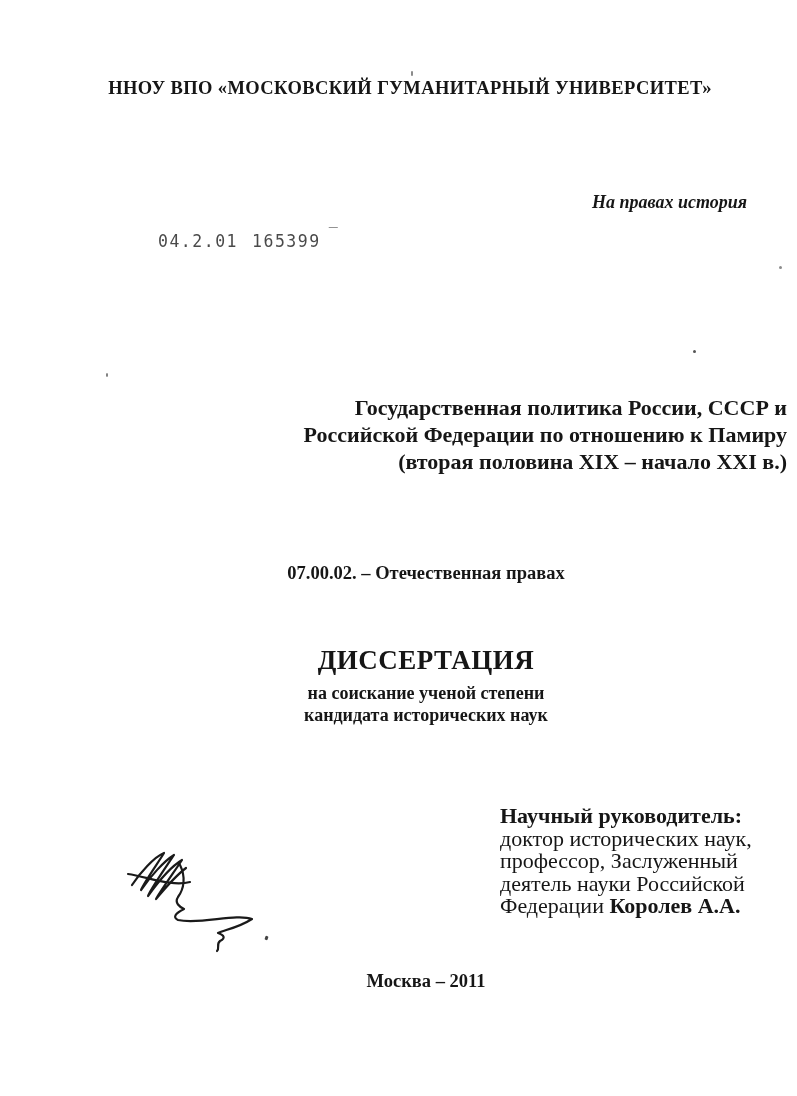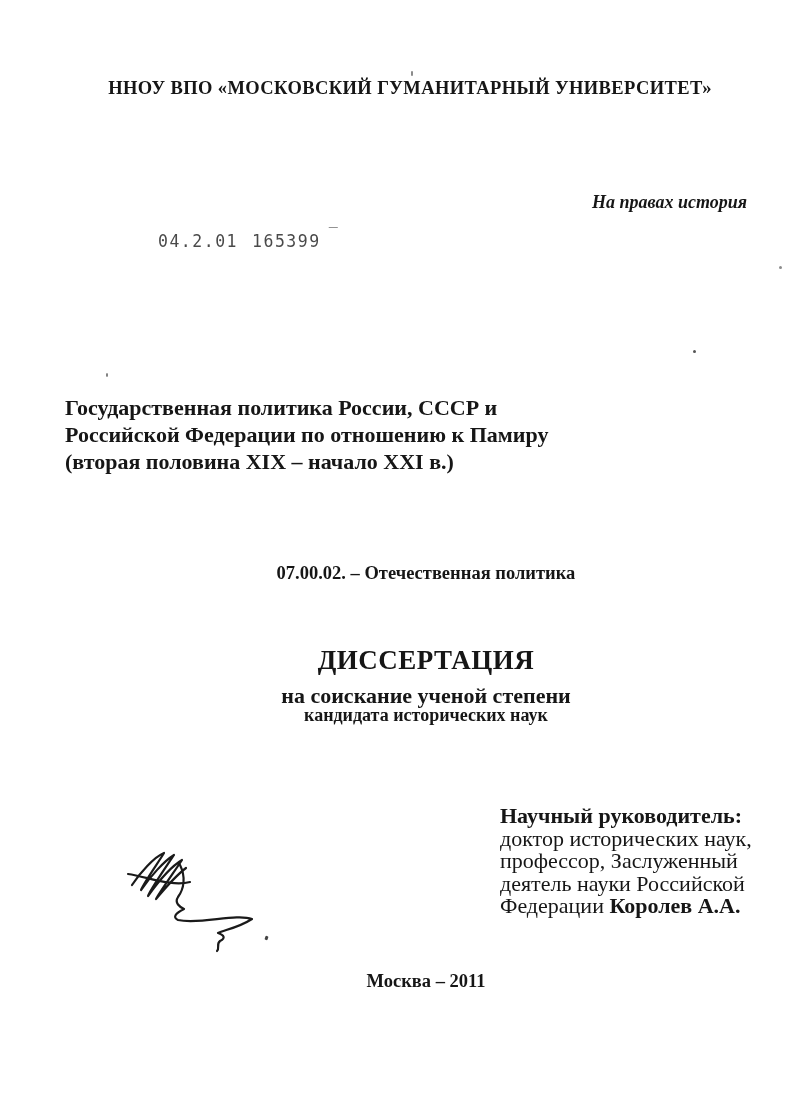--- a/index.html
+++ b/index.html
@@ -52,42 +52,42 @@
     color: #555;
   }
   .author {
     top: 301px; left: 65px; right: 0;
     text-align: center;
     font-size: 23px;
     font-weight: bold;
   }
   .title {
     top: 394px; left: 65px; right: 0;
-    text-align: left;
+    text-align: right;
     font-size: 22px;
     line-height: 27px;
     font-weight: bold;
   }
   .specialty {
     top: 563px; left: 65px; right: 0;
     text-align: center;
     font-size: 18.5px;
     font-weight: bold;
   }
   .doc-type {
     top: 645px; left: 65px; right: 0;
     text-align: center;
     font-size: 27px;
     font-weight: bold;
     letter-spacing: 0.5px;
   }
   .degree-line1 {
     top: 683px; left: 65px; right: 0;
     text-align: center;
-    font-size: 22px;
+    font-size: 18px;
     font-weight: bold;
   }
   .degree-line2 {
     top: 705px; left: 65px; right: 0;
     text-align: center;
     font-size: 18px;
     font-weight: bold;
   }
   .supervisor {
     top: 805px; left: 500px; width: 262px;
@@ -130,21 +130,21 @@
     <span>04.2.01</span><span class="gap"></span><span>165399</span><span class="stamp-mark">‾</span>
   </div>
 
 
   <div class="abs title">
     <div>Государственная политика России, СССР и</div>
     <div>Российской Федерации по отношению к Памиру</div>
     <div>(вторая половина XIX – начало XXI в.)</div>
   </div>
 
-  <div class="abs specialty">07.00.02. – Отечественная политика</div>
+  <div class="abs specialty">07.00.02. – Отечественная правах</div>
 
   <div class="abs doc-type">ДИССЕРТАЦИЯ</div>
 
   <div class="abs degree-line1">на соискание ученой степени</div>
 
   <div class="abs degree-line2">кандидата исторических наук</div>
 
   <div class="abs supervisor">
     <div class="bold">Научный руководитель:</div>
     <div>доктор исторических наук,</div>

